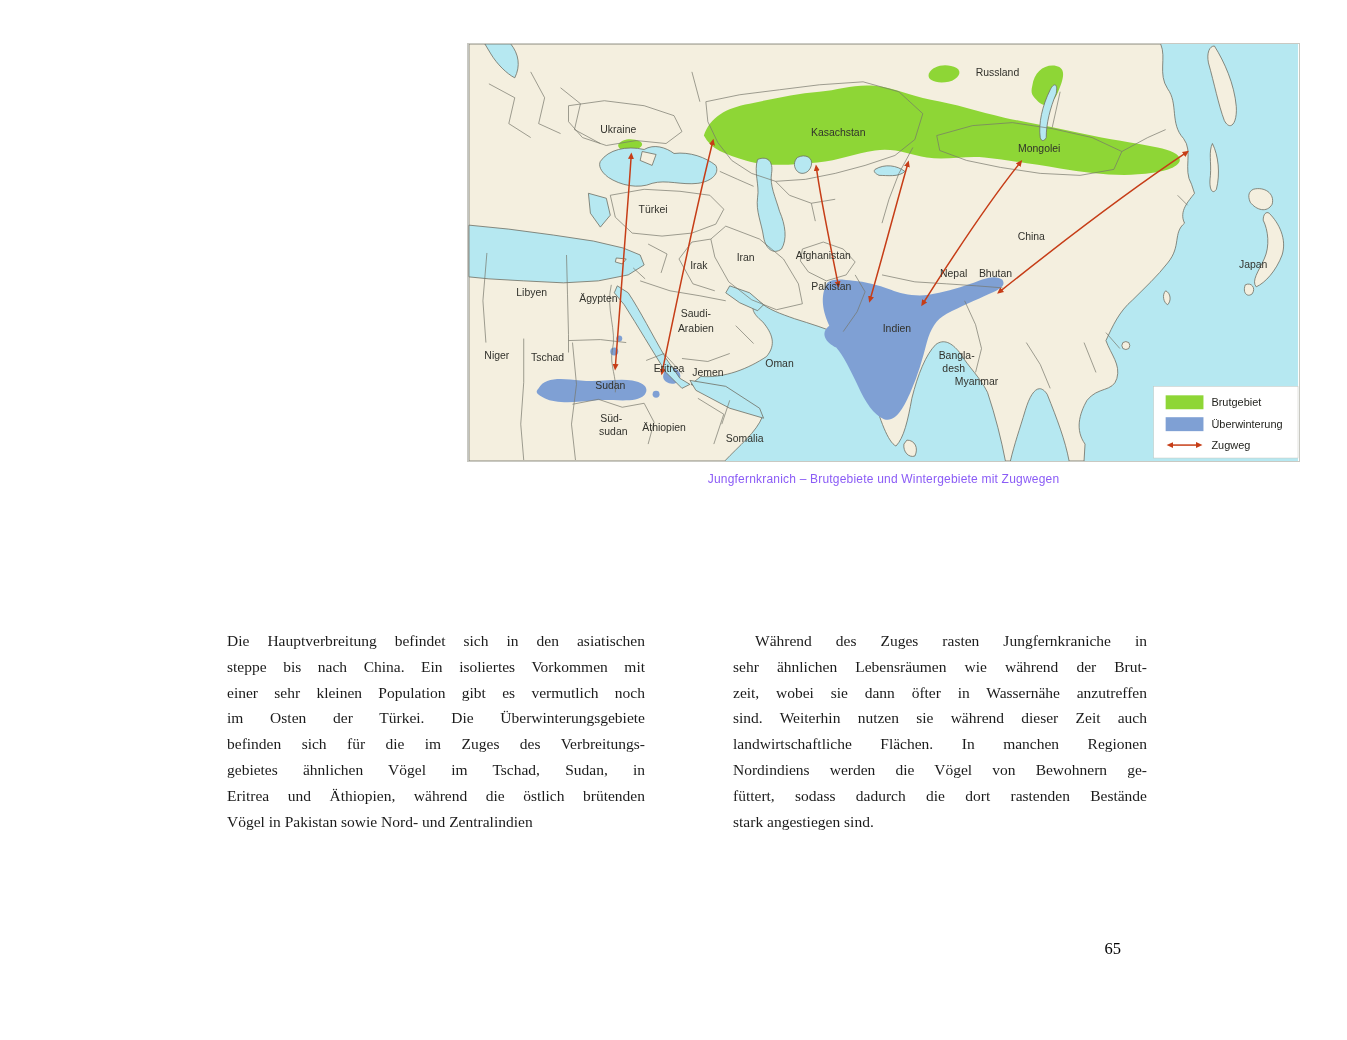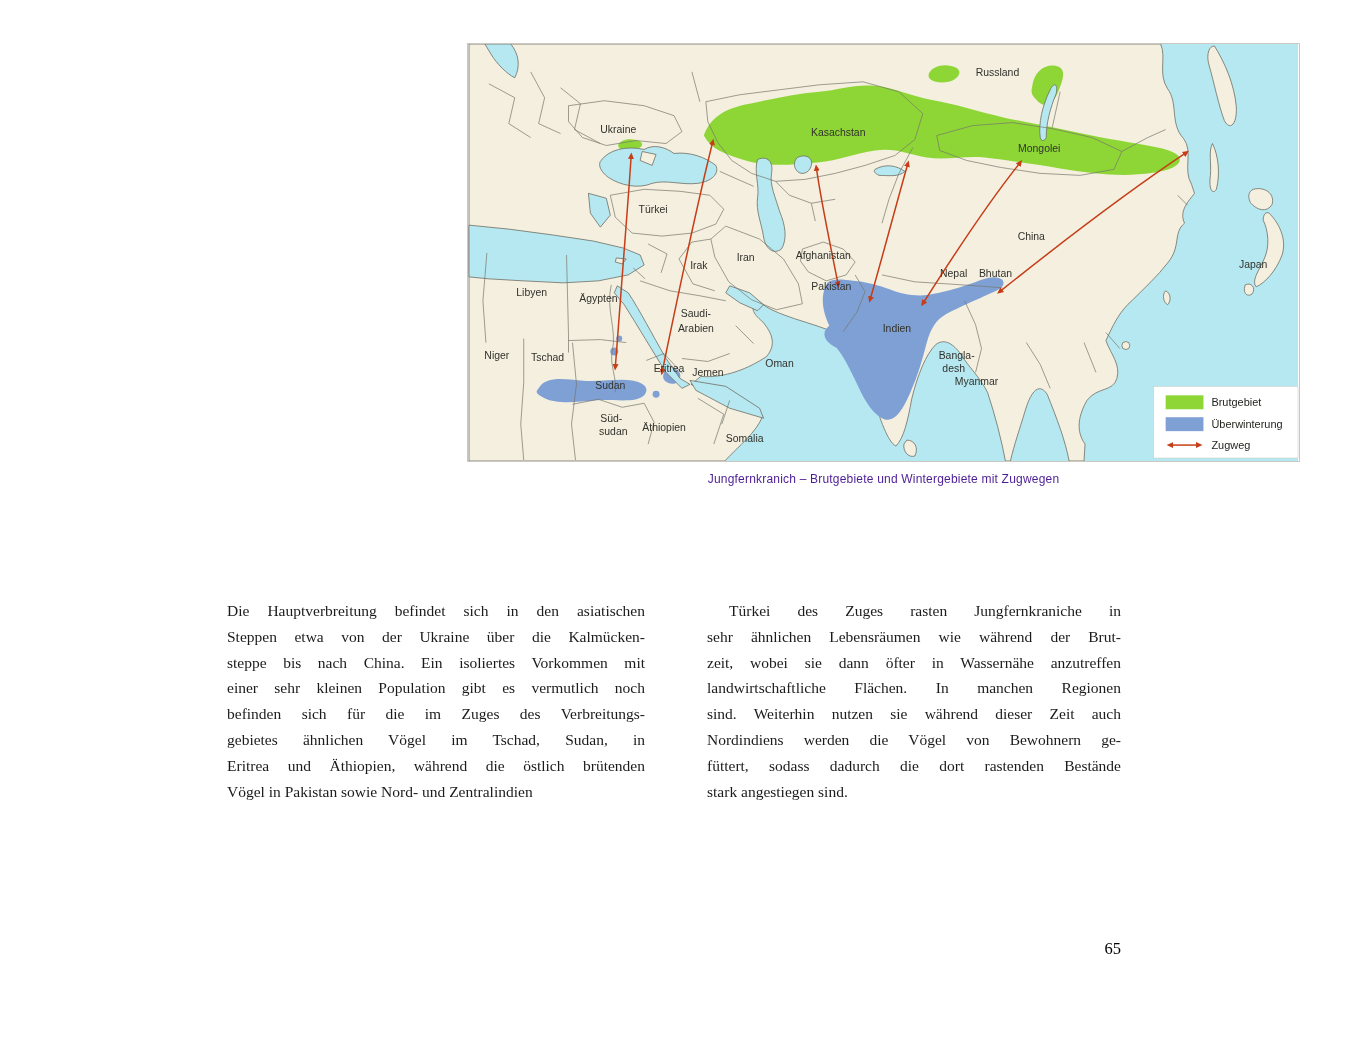--- a/index.html
+++ b/index.html
@@ -4,31 +4,31 @@
 <style>
   * { margin:0; padding:0; box-sizing:border-box; }
   html,body { background:#ffffff; }
   body { width:1347px; height:1040px; position:relative; font-family:"Liberation Serif", serif; }
   .page { position:absolute; left:0; top:0; width:1347px; height:1040px; background:#ffffff; overflow:hidden; }
 
   
   .map-figure { position:absolute; left:467px; top:43px; width:833px; }
   .map-figure svg { display:block; width:833px; height:419px; border:1px solid #c9c9c2; }
   .map-caption { margin-top:10px; text-align:center; font-family:"Liberation Sans", sans-serif;
-                 font-size:12px; color:#4c1d95; letter-spacing:0.2px; }
+                 font-size:12px; color:#8b5cf6; letter-spacing:0.2px; }
 
   .map-label { font-family:"Liberation Sans", sans-serif; font-size:10.5px; fill:#32322c; text-anchor:middle; }
   .legend-label { font-family:"Liberation Sans", sans-serif; font-size:11px; fill:#24241f; }
   .coast { stroke:#6e6e62; stroke-width:0.8; }
   .border-lines path { fill:none; stroke:#76766a; stroke-width:0.7; stroke-linejoin:round; }
   .river { fill:none; stroke:#76766a; stroke-width:0.45; }
   .route { fill:none; stroke:#c63d17; stroke-width:1.5; }
 
   
-  .text-columns { position:absolute; left:227px; top:598px; display:flex; gap:62px; color:#1b1b1b; }
+  .text-columns { position:absolute; left:227px; top:628px; display:flex; gap:88px; color:#1b1b1b; }
   .col { font-size:15.5px; line-height:25.8px; }
   .col-left { width:418px; }
   .col-right { width:414px; }
   .line { text-align:justify; text-align-last:justify; }
   .line:last-child { text-align-last:left; }
   .col-right .line:first-child { text-indent:22px; }
 
   .page-number { position:absolute; top:939px; right:226px; font-size:16.5px; color:#000000; }
 </style>
 </head>
@@ -211,34 +211,34 @@
         <line x1="704" y1="403" x2="734" y2="403" class="route" marker-start="url(#ah)" marker-end="url(#ah)"></line>
         <text x="746" y="407" class="legend-label">Zugweg</text>
       </g>
     </svg>
     <figcaption class="map-caption">Jungfernkranich – Brutgebiete und Wintergebiete mit Zugwegen</figcaption>
   </figure>
 
   <div class="text-columns">
     <div class="col col-left">
         <div class="line">Die Hauptverbreitung befindet sich in den asiatischen</div>
-        <div class="line">Steppen etwa von der Ukraine über die Kalmücken-</div>
         <div class="line">steppe bis nach China. Ein isoliertes Vorkommen mit</div>
         <div class="line">einer sehr kleinen Population gibt es vermutlich noch</div>
+        <div class="line">im Osten der Türkei. Die Überwinterungsgebiete</div>
         <div class="line">befinden sich für die im Zuges des Verbreitungs-</div>
         <div class="line">gebietes ähnlichen Vögel im Tschad, Sudan, in</div>
         <div class="line">Eritrea und Äthiopien, während die östlich brütenden</div>
         <div class="line">Vögel in Pakistan sowie Nord- und Zentralindien</div>
       </div>
     <div class="col col-right">
-        <div class="line">Türkei des Zuges rasten Jungfernkraniche in</div>
+        <div class="line">Während des Zuges rasten Jungfernkraniche in</div>
         <div class="line">sehr ähnlichen Lebensräumen wie während der Brut-</div>
         <div class="line">zeit, wobei sie dann öfter in Wassernähe anzutreffen</div>
+        <div class="line">sind. Weiterhin nutzen sie während dieser Zeit auch</div>
         <div class="line">landwirtschaftliche Flächen. In manchen Regionen</div>
-        <div class="line">sind. Weiterhin nutzen sie während dieser Zeit auch</div>
         <div class="line">Nordindiens werden die Vögel von Bewohnern ge-</div>
         <div class="line">füttert, sodass dadurch die dort rastenden Bestände</div>
         <div class="line">stark angestiegen sind.</div>
       </div>
   </div>
 
   <div class="page-number">65</div>
 
 </div>
 

